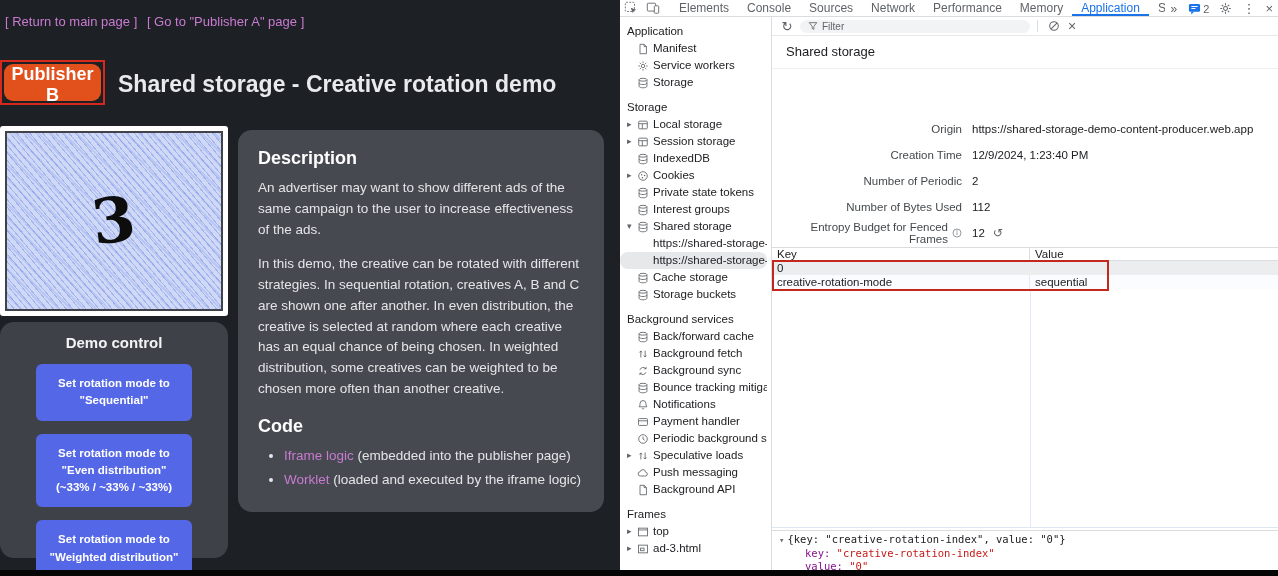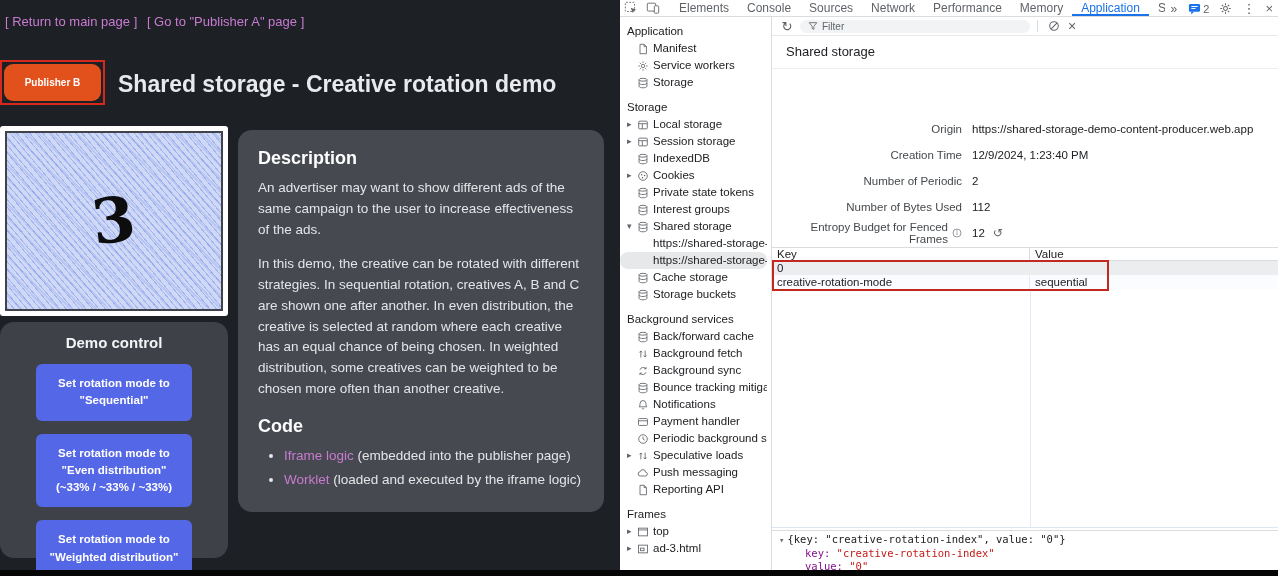--- a/index.html
+++ b/index.html
@@ -6,21 +6,21 @@
   html,body { width:1278px; height:576px; overflow:hidden; }
   body { font-family:"Liberation Sans","DejaVu Sans",sans-serif; }
   .screen { position:relative; width:1278px; height:576px; overflow:hidden; background:#1d2024; }
 
   
   .page { position:absolute; left:0; top:0; width:620px; height:570px; background:#1d2024; }
   .page-links { position:absolute; left:5px; top:14px; font-size:13px; }
   .page-links a { color:#c97bd2; text-decoration:none; margin-right:6px; cursor:pointer; }
   .pub-annotation { position:absolute; left:0; top:60px; width:105px; height:45px; border:2px solid #d6281c; }
   .pub-badge { position:absolute; left:2px; top:2px; width:97px; height:37px; background:#e2501c;
-               border:none; border-radius:9px; color:#fff; font-weight:bold; font-size:10px;
+               border:none; border-radius:9px; color:#fff; font-weight:bold; font-size:18px;
                font-family:inherit; cursor:pointer; }
   .page-title { position:absolute; left:118px; top:71px; font-size:23px; font-weight:bold; color:#e9eaee; }
 
   .creative { position:absolute; left:0; top:126px; width:228px; height:190px; background:#fff;
               padding:5px; border-radius:3px; }
   .creative-inner { width:100%; height:100%; border:2px solid #40434a; display:flex; align-items:center; justify-content:center;
       background:
         repeating-linear-gradient(50deg, rgba(119,142,230,.50) 0 1px, rgba(0,0,0,0) 1px 5px),
         repeating-linear-gradient(46deg, rgba(158,176,240,.45) 0 2px, rgba(0,0,0,0) 2px 9px),
         #cfd9f6; }
@@ -446,21 +446,21 @@
           <span>Push messaging</span>
         </div>
         <div class="sb-item">
           <span class="noarrow"></span>
           <span class="icn">
             <svg class="ic" width="12" height="12" viewBox="0 0 14 14">
               <path d="M3.5 1.5h4.8L11 4.2v8.3H3.5z" fill="none" stroke="#5f6368"></path>
               <path d="M8.3 1.5v2.7H11" fill="none" stroke="#5f6368"></path>
             </svg>
           </span>
-          <span>Reporting API</span>
+          <span>Background API</span>
         </div>
         <div class="sb-header">Frames</div>
         <div class="sb-item">
           <span class="arrow">▸</span>
           <span class="icn">
             <svg class="ic" width="12" height="12" viewBox="0 0 14 14">
               <rect x="1.8" y="2.5" width="10.4" height="9" fill="none" stroke="#5f6368"></rect>
               <path d="M1.8 4.6h10.4" stroke="#5f6368"></path>
             </svg>
           </span>

